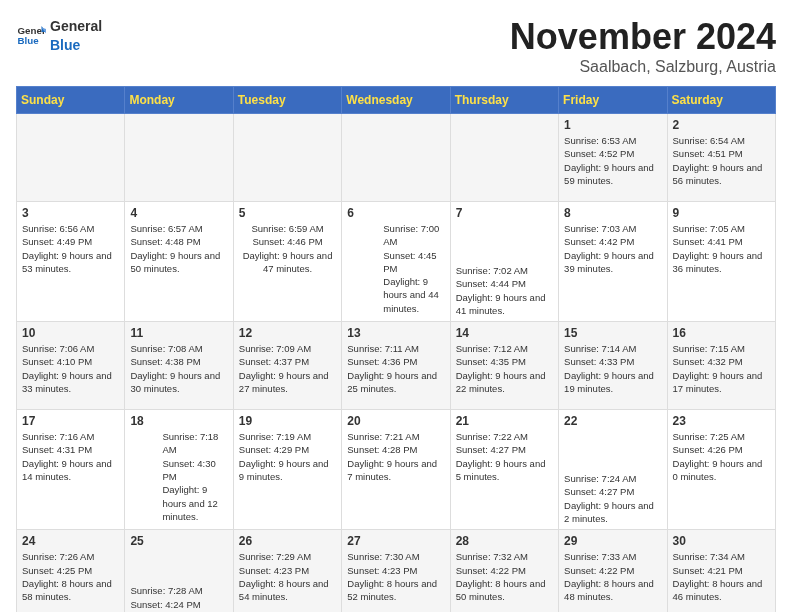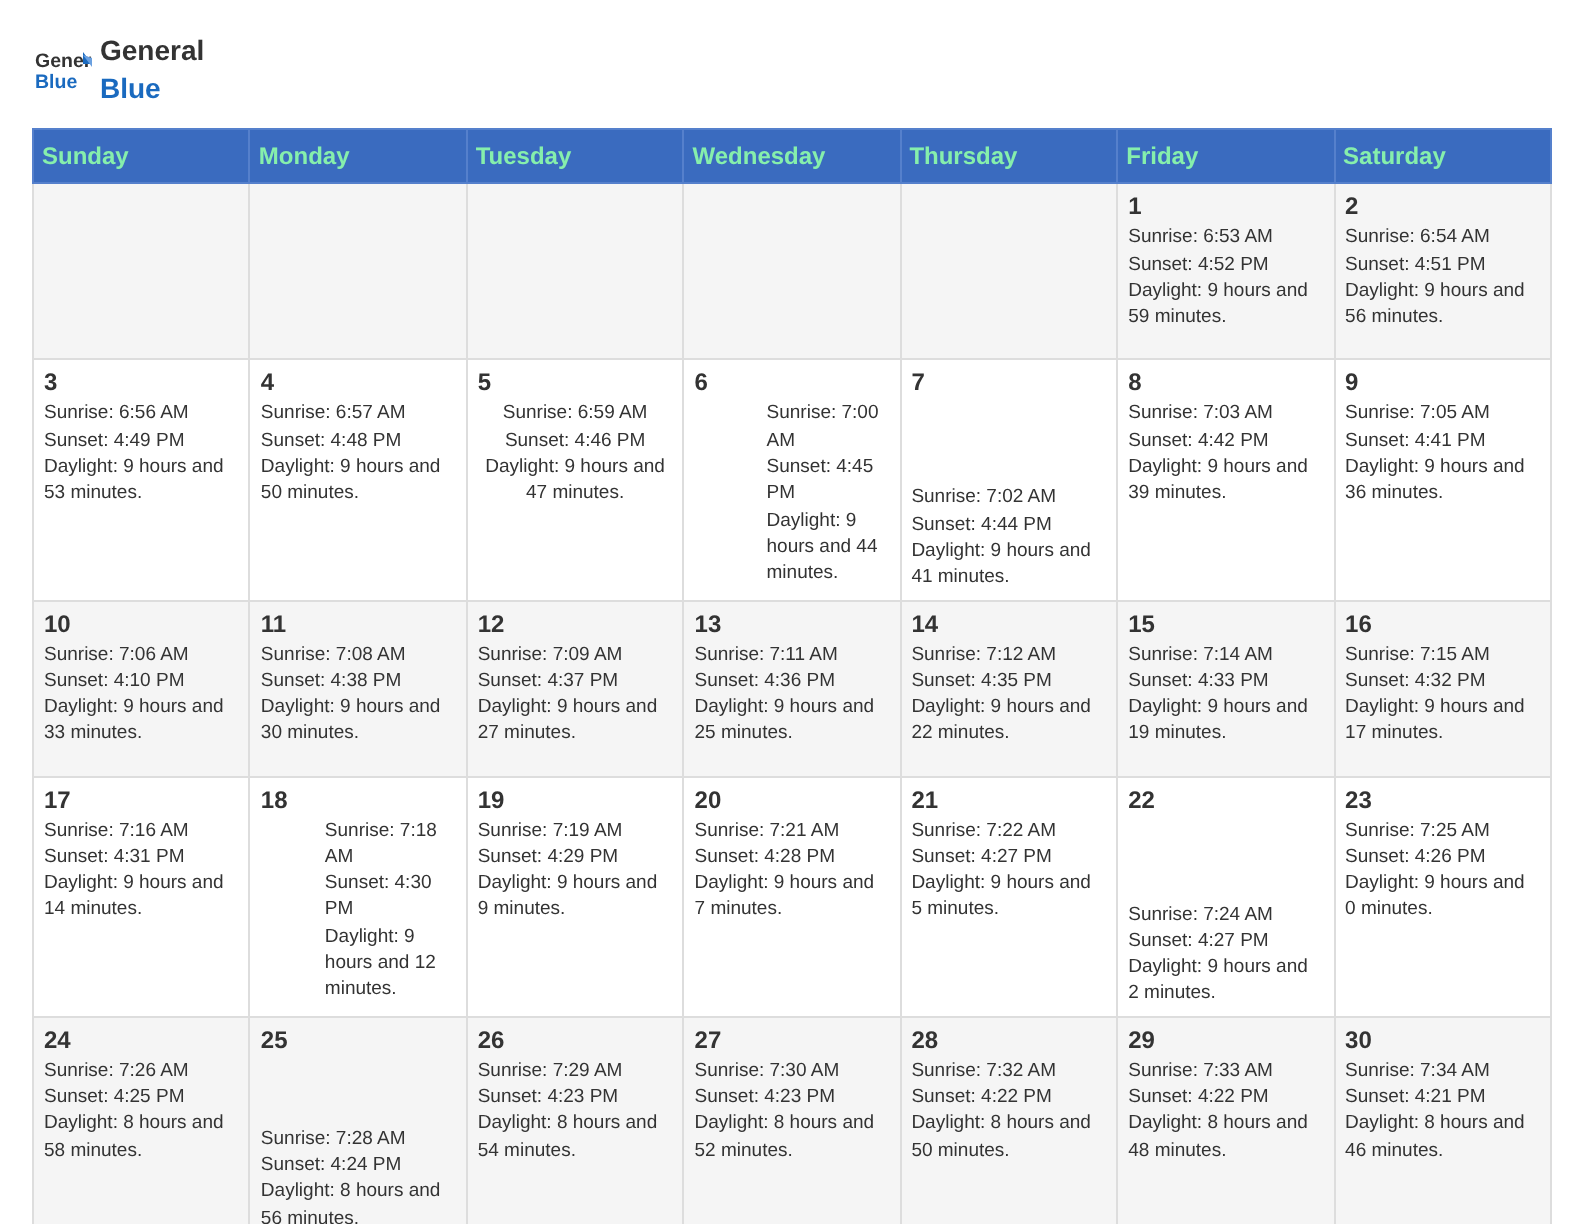--- a/index.html
+++ b/index.html
@@ -37,21 +37,21 @@
       font-size: 16px;
       color: #555;
     }
     table {
       width: 100%;
       border-collapse: collapse;
       table-layout: fixed;
     }
     thead tr th {
       background: #3a6bbf;
-      color: #86efac;
+      color: #fde047;
       font-size: 12px;
       font-weight: bold;
       padding: 6px 4px;
       text-align: left;
       border: 1px solid #5580cc;
     }
     tbody tr td {
       border: 1px solid #ddd;
       vertical-align: top;
       padding: 4px 5px;
@@ -89,20 +89,24 @@
       <text x="2" y="18" font-size="13" font-weight="bold" fill="#333">General</text>
       <text x="2" y="32" font-size="13" font-weight="bold" fill="#1a6abf">Blue</text>
       <polygon points="34,8 40,16 34,16" fill="#1a6abf"></polygon>
       <polygon points="34,10 40,18 40,12" fill="#6aa0e0"></polygon>
     </svg>
     <div style="line-height:1.2">
       <span style="font-size:14px;font-weight:bold;color:#333">General</span><br>
       <span style="font-size:14px;font-weight:bold;color:#1a6abf">Blue</span>
     </div>
   </div>
+  <div class="title-area">
+    <div class="main-title">November 2024</div>
+    <div class="subtitle">Saalbach, Salzburg, Austria</div>
+  </div>
 </div>
 
 <table>
   <thead>
     <tr>
     <th>Sunday</th>
         <th>Monday</th>
         <th>Tuesday</th>
         <th>Wednesday</th>
         <th>Thursday</th>

